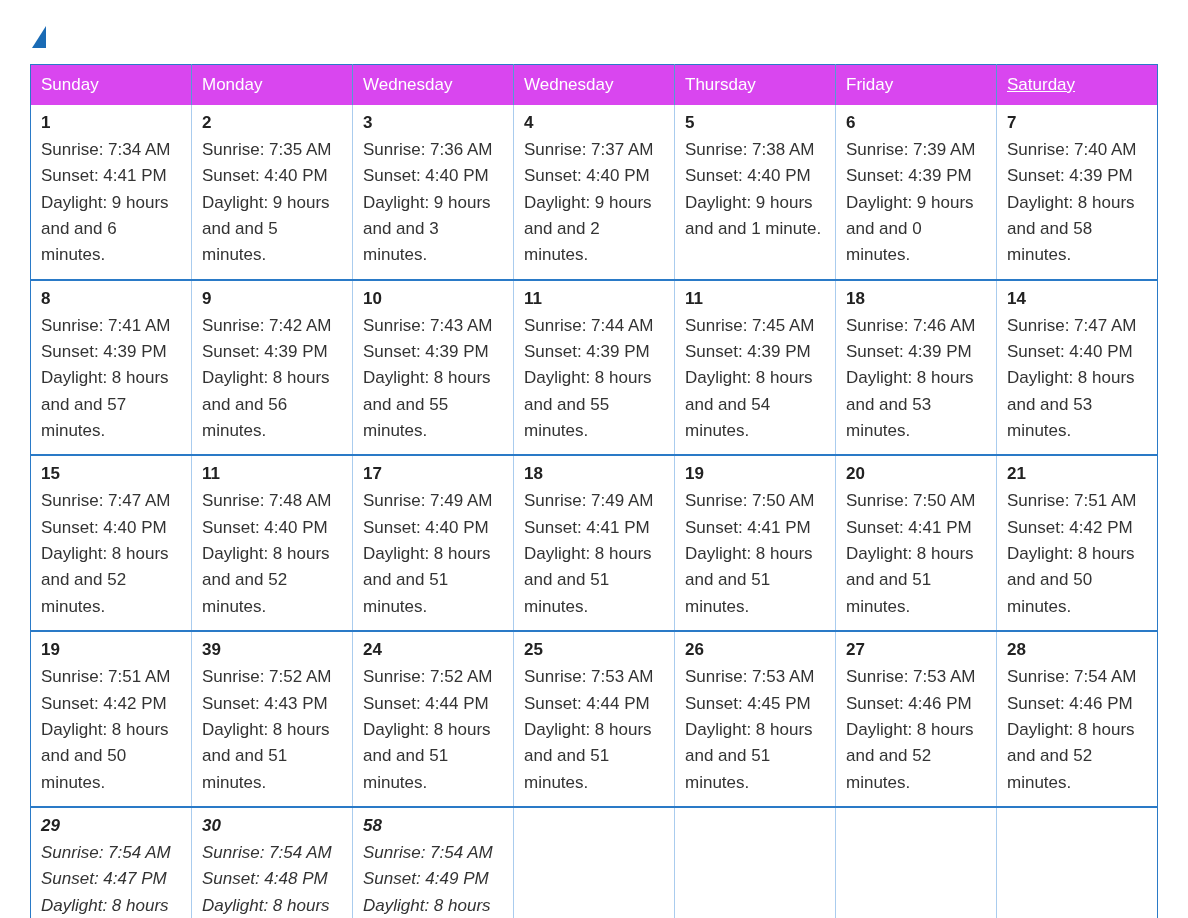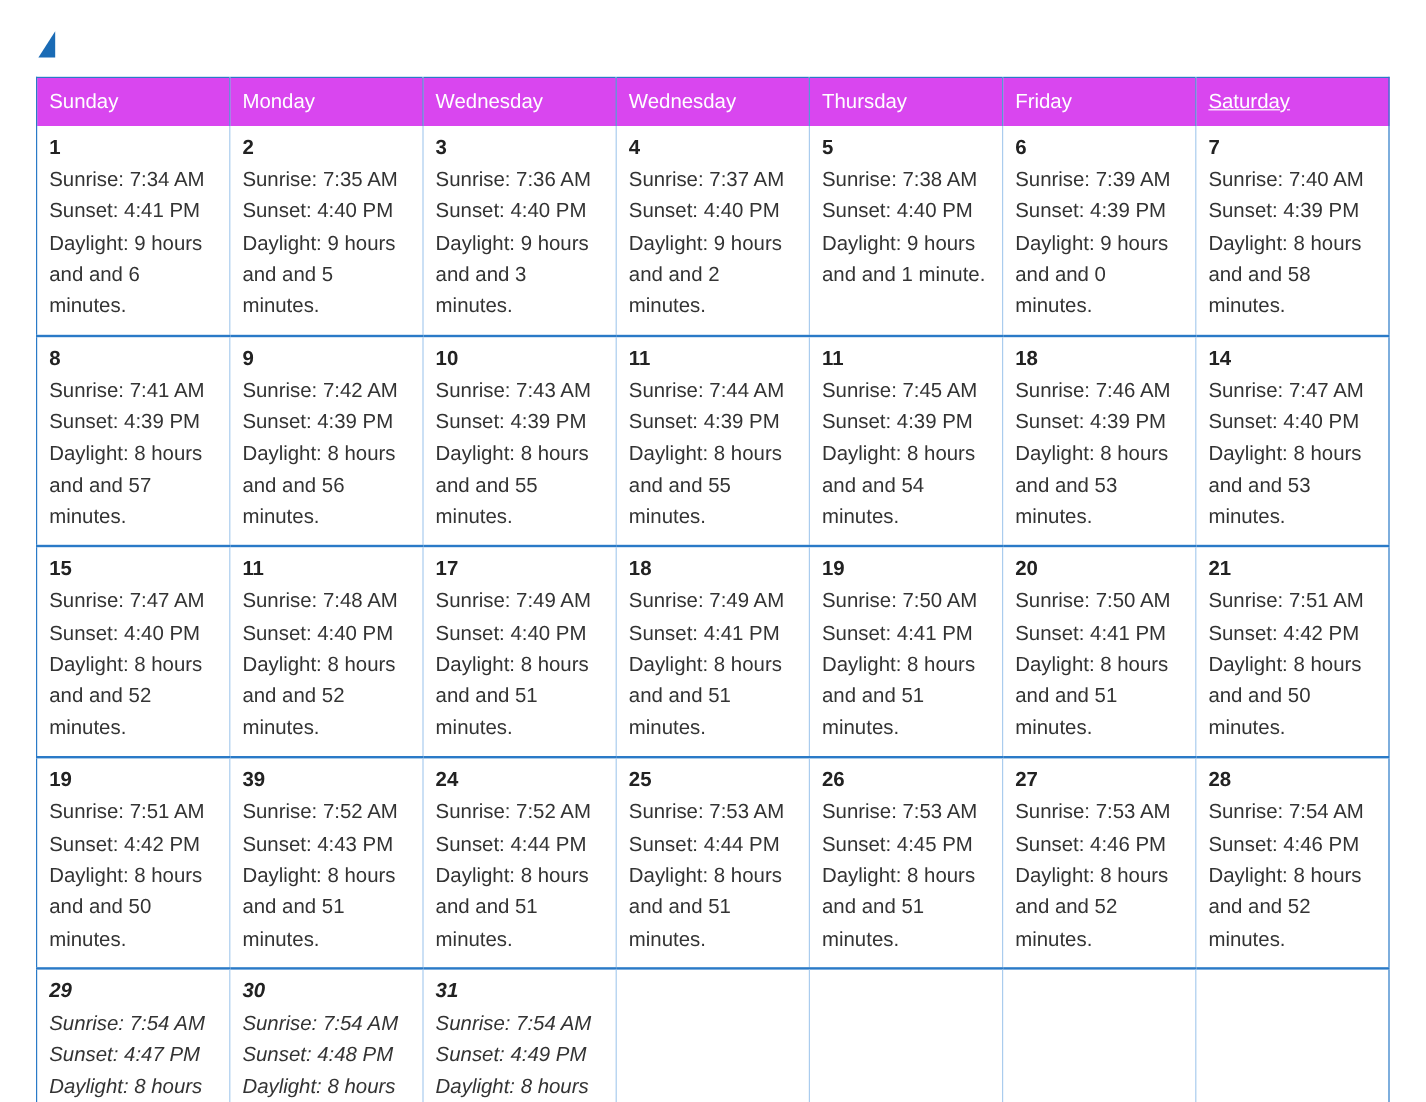--- a/index.html
+++ b/index.html
@@ -264,21 +264,21 @@
       <tr>
         <td>
           <span class="day-number">29</span>
           <div class="day-info">Sunrise: 7:54 AM<br>Sunset: 4:47 PM<br>Daylight: 8 hours<br>and and 53 minutes.</div>
         </td>
         <td>
           <span class="day-number">30</span>
           <div class="day-info">Sunrise: 7:54 AM<br>Sunset: 4:48 PM<br>Daylight: 8 hours<br>and and 53 minutes.</div>
         </td>
         <td>
-          <span class="day-number">31</span>
+          <span class="day-number">58</span>
           <div class="day-info">Sunrise: 7:54 AM<br>Sunset: 4:49 PM<br>Daylight: 8 hours<br>and and 54 minutes.</div>
         </td>
         <td class="empty-cell"></td>
         <td class="empty-cell"></td>
         <td class="empty-cell"></td>
         <td class="empty-cell"></td>
       </tr>
     </tbody>
 </table>
 

